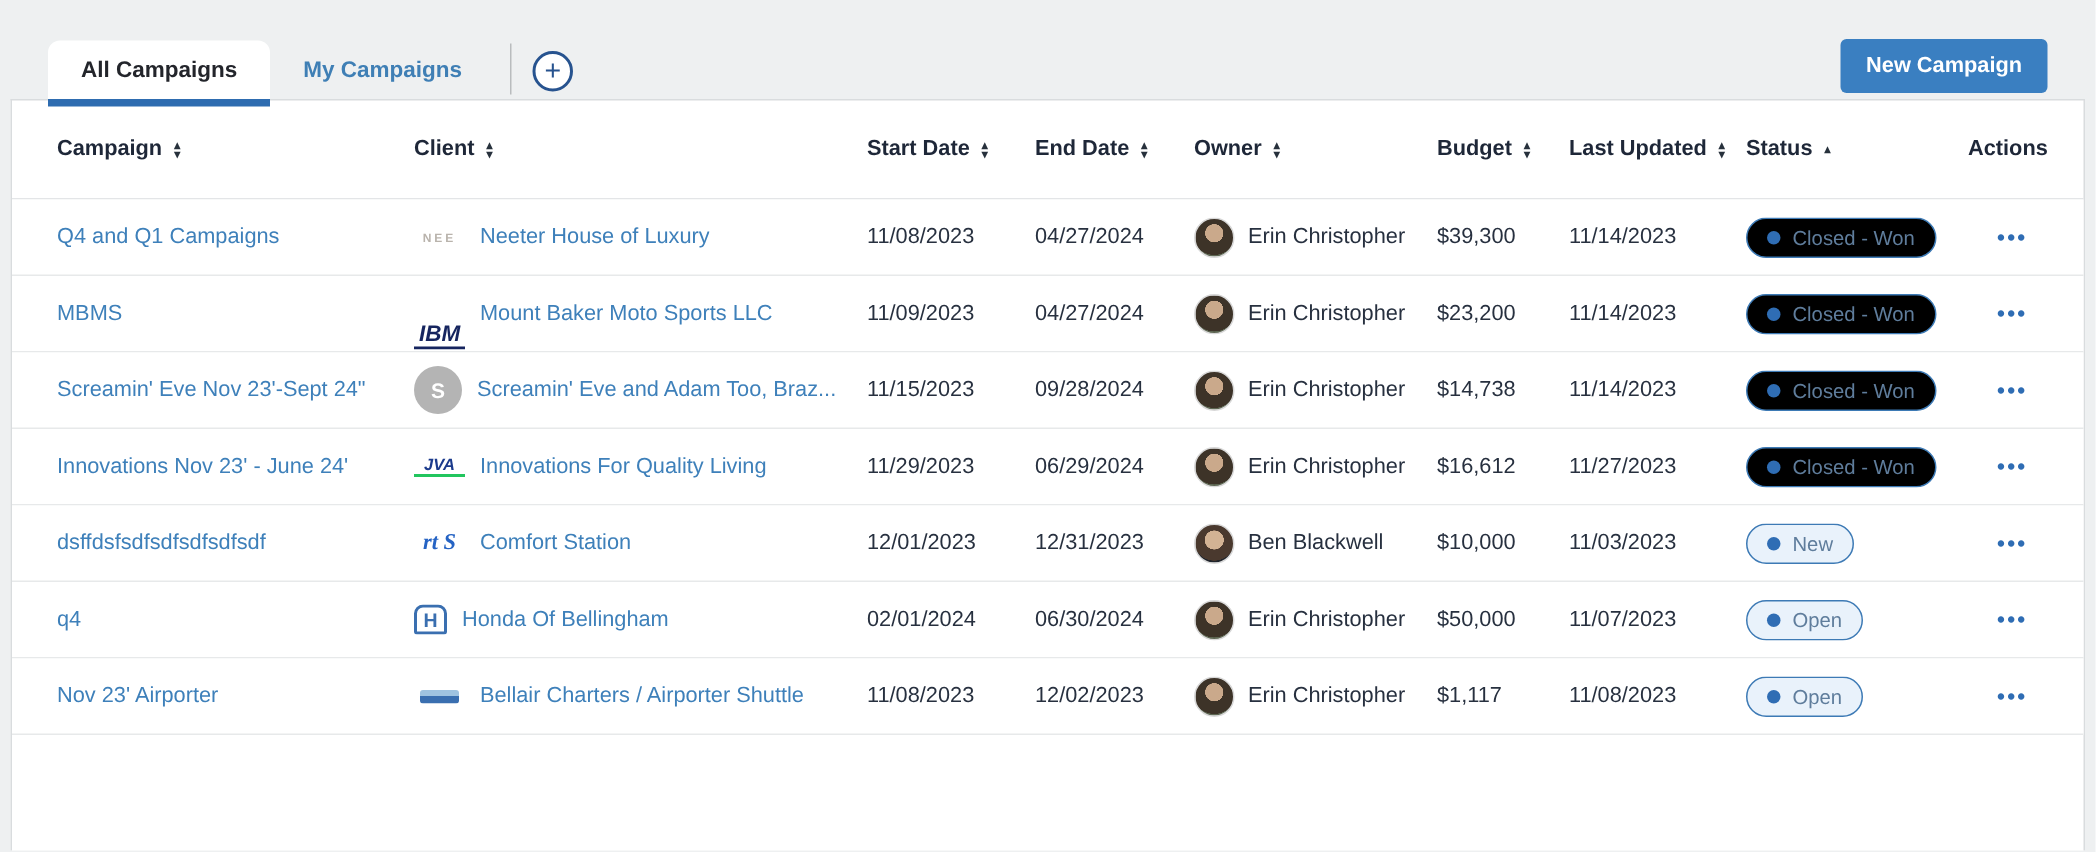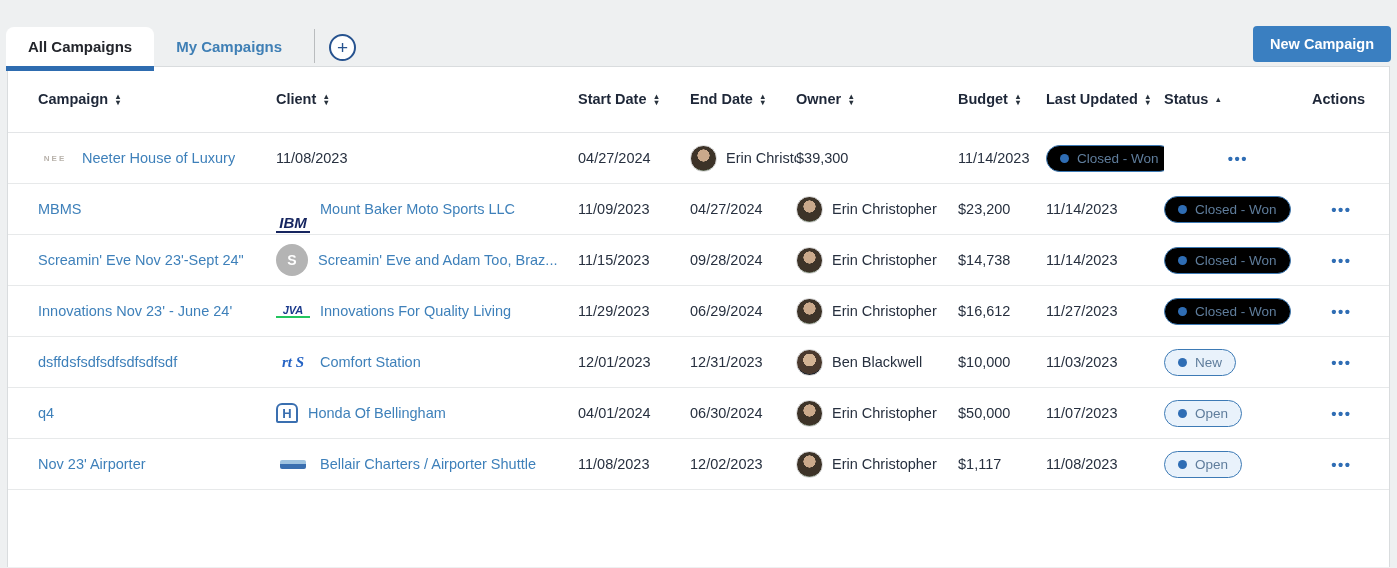--- a/index.html
+++ b/index.html
@@ -4,21 +4,21 @@
 <style>
   * { margin:0; padding:0; box-sizing:border-box; }
   html,body { width:1397px; height:568px; overflow:hidden; }
   body {
     font-family:"Liberation Sans", sans-serif;
     background:#eef0f1;
     color:#27313c;
     font-size:14.5px;
   }
   
-  .topbar { display:flex; justify-content:space-between; align-items:flex-end; padding:0 6px; }
+  .topbar { display:flex; justify-content:space-between; align-items:flex-end; padding:0 32px; }
   .tabs { display:flex; align-items:flex-end; }
   .tab {
     padding:0 22px; height:39px; display:flex; align-items:center;
     font-weight:700; font-size:15px; cursor:pointer; margin-top:27px; position:relative;
   }
   .tab.active { background:#ffffff; border-radius:8px 8px 0 0; color:#23252b; }
   .tab.active::after {
     content:""; position:absolute; left:0; right:0; bottom:-5px; height:5px;
     background:#2e6cb0; z-index:3;
   }
@@ -182,20 +182,21 @@
         <span class="sort-icon">
           <span>▴</span>
         </span>
       </div>
       <div class="th actions-h">
         <span>Actions</span>
       </div>
     </div>
   <div id="tbody">
       <div class="grid-row trow">
+        <div class="td"><a class="link">Q4 and Q1 Campaigns</a></div>
         <div class="td client-cell">
           <span class="logo neeter">NEE</span>
           <a class="link">Neeter House of Luxury</a>
         </div>
         <div class="td">11/08/2023</div>
         <div class="td">04/27/2024</div>
         <div class="td owner-cell">
           <span class="avatar erin"></span>
           <span>Erin Christopher</span>
         </div>
@@ -271,21 +272,21 @@
         <div class="td">11/03/2023</div>
         <div class="td"><span class="badge new"><span class="dot"></span>New</span></div>
         <div class="td actions-cell"><span class="dots">•••</span></div>
       </div>
       <div class="grid-row trow">
         <div class="td"><a class="link">q4</a></div>
         <div class="td client-cell">
           <span class="logo honda">H</span>
           <a class="link">Honda Of Bellingham</a>
         </div>
-        <div class="td">04/01/2024</div>
+        <div class="td">02/01/2024</div>
         <div class="td">06/30/2024</div>
         <div class="td owner-cell">
           <span class="avatar erin"></span>
           <span>Erin Christopher</span>
         </div>
         <div class="td">$50,000</div>
         <div class="td">11/07/2023</div>
         <div class="td"><span class="badge open"><span class="dot"></span>Open</span></div>
         <div class="td actions-cell"><span class="dots">•••</span></div>
       </div>

